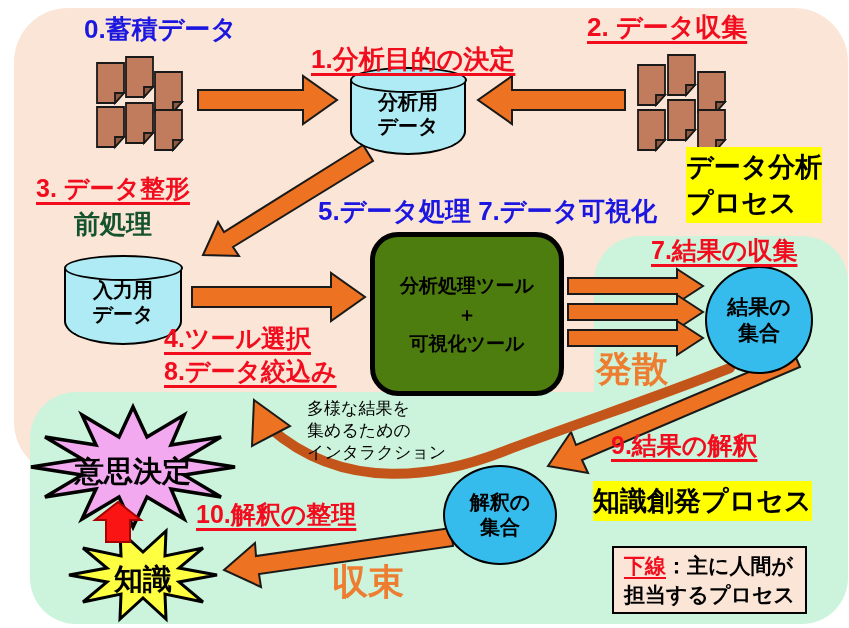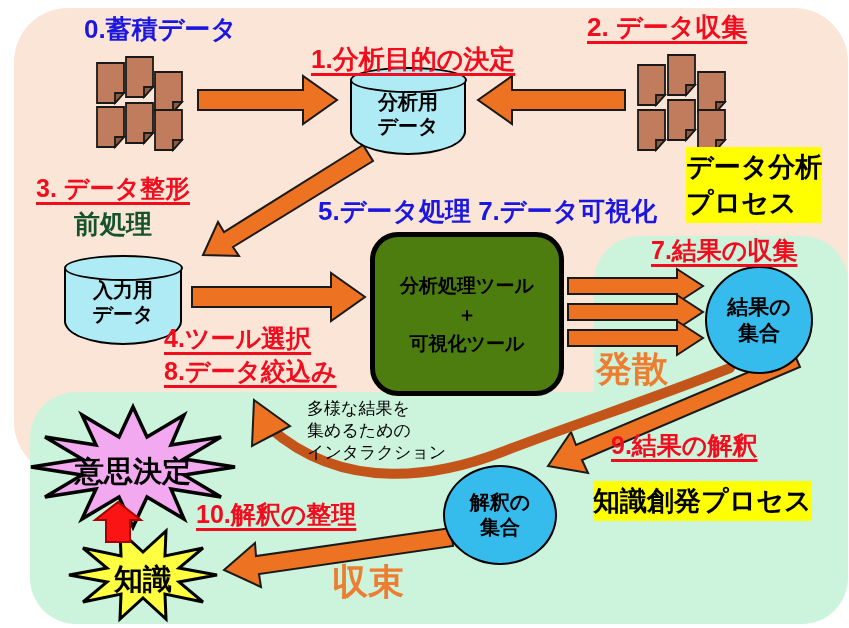--- a/index.html
+++ b/index.html
@@ -171,14 +171,18 @@
   <div class="lbl red ul sz25" style="left:611px;top:431px;">9.結果の解釈</div>
   <div class="lbl red ul sz25" style="left:196px;top:500px;">10.解釈の整理</div>
   <div class="lbl orangeTxt sz30" style="left:316px;top:561px;margin-left:16px;">収束</div>
 
   <div class="inter">
     <div>多様な結果を</div>
     <div>集めるための</div>
     <div>インタラクション</div>
   </div>
 
+  <div class="notebox">
+    <div><span class="note-key">下線</span><span>：主に人間が</span></div>
+    <div>担当するプロセス</div>
+  </div>
 
 </div>
 
 </body></html>

